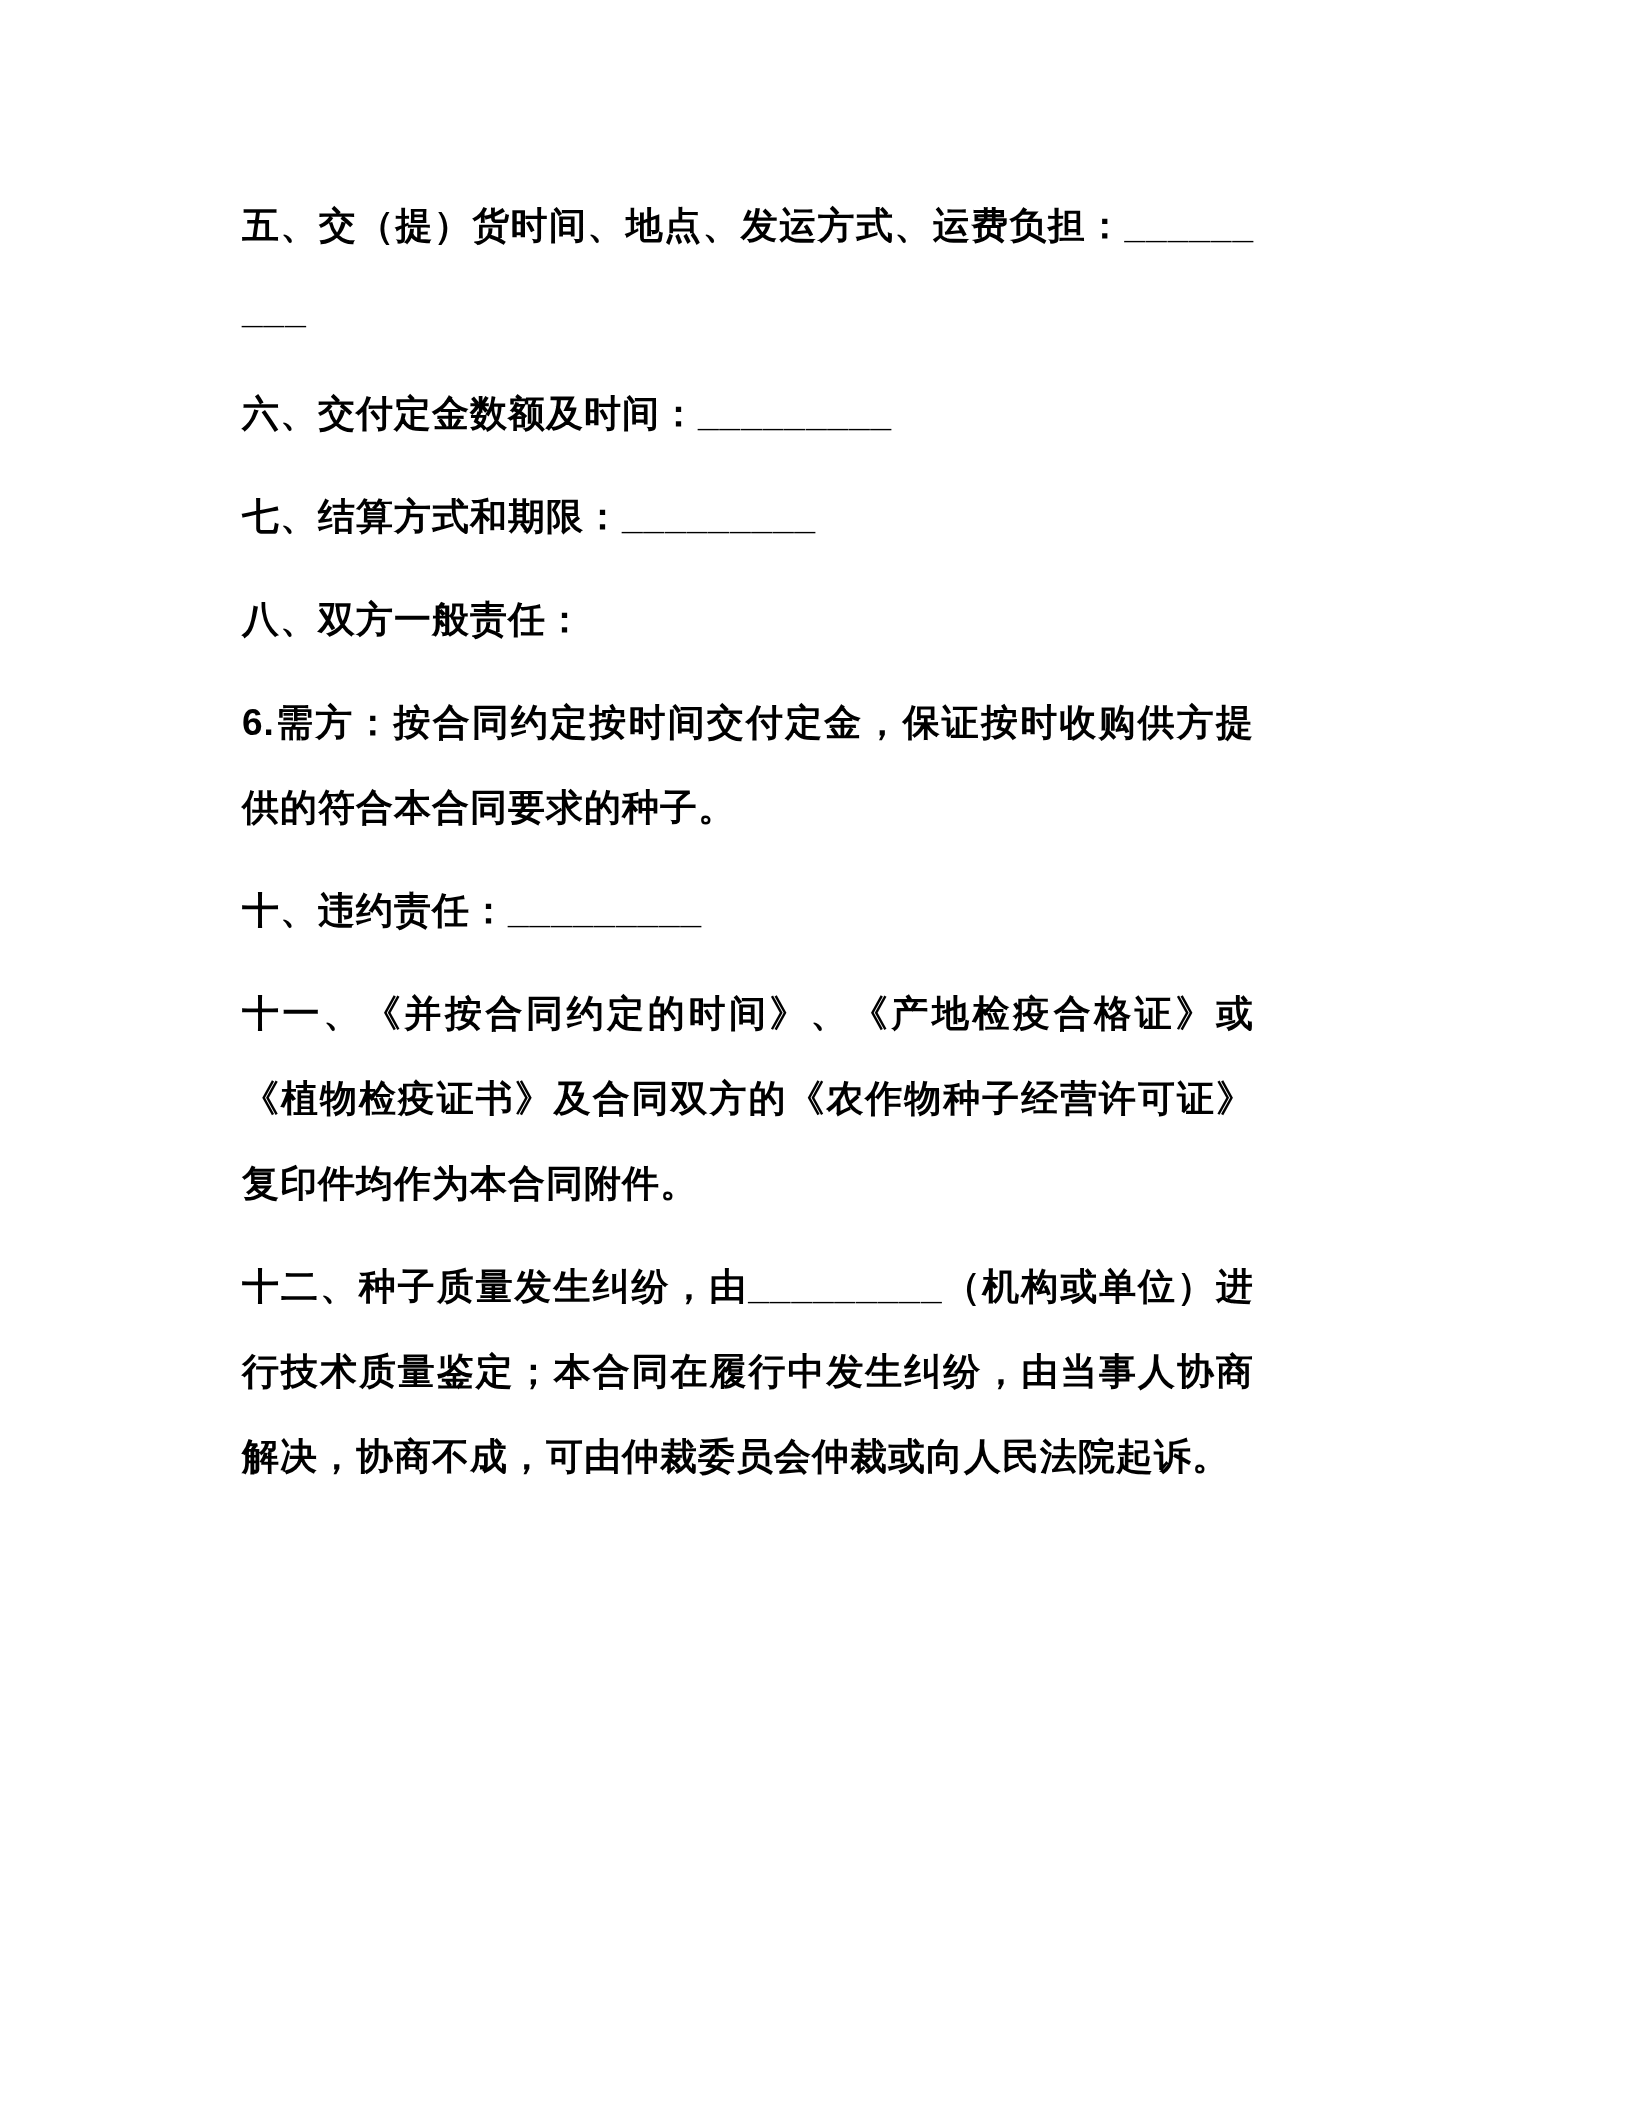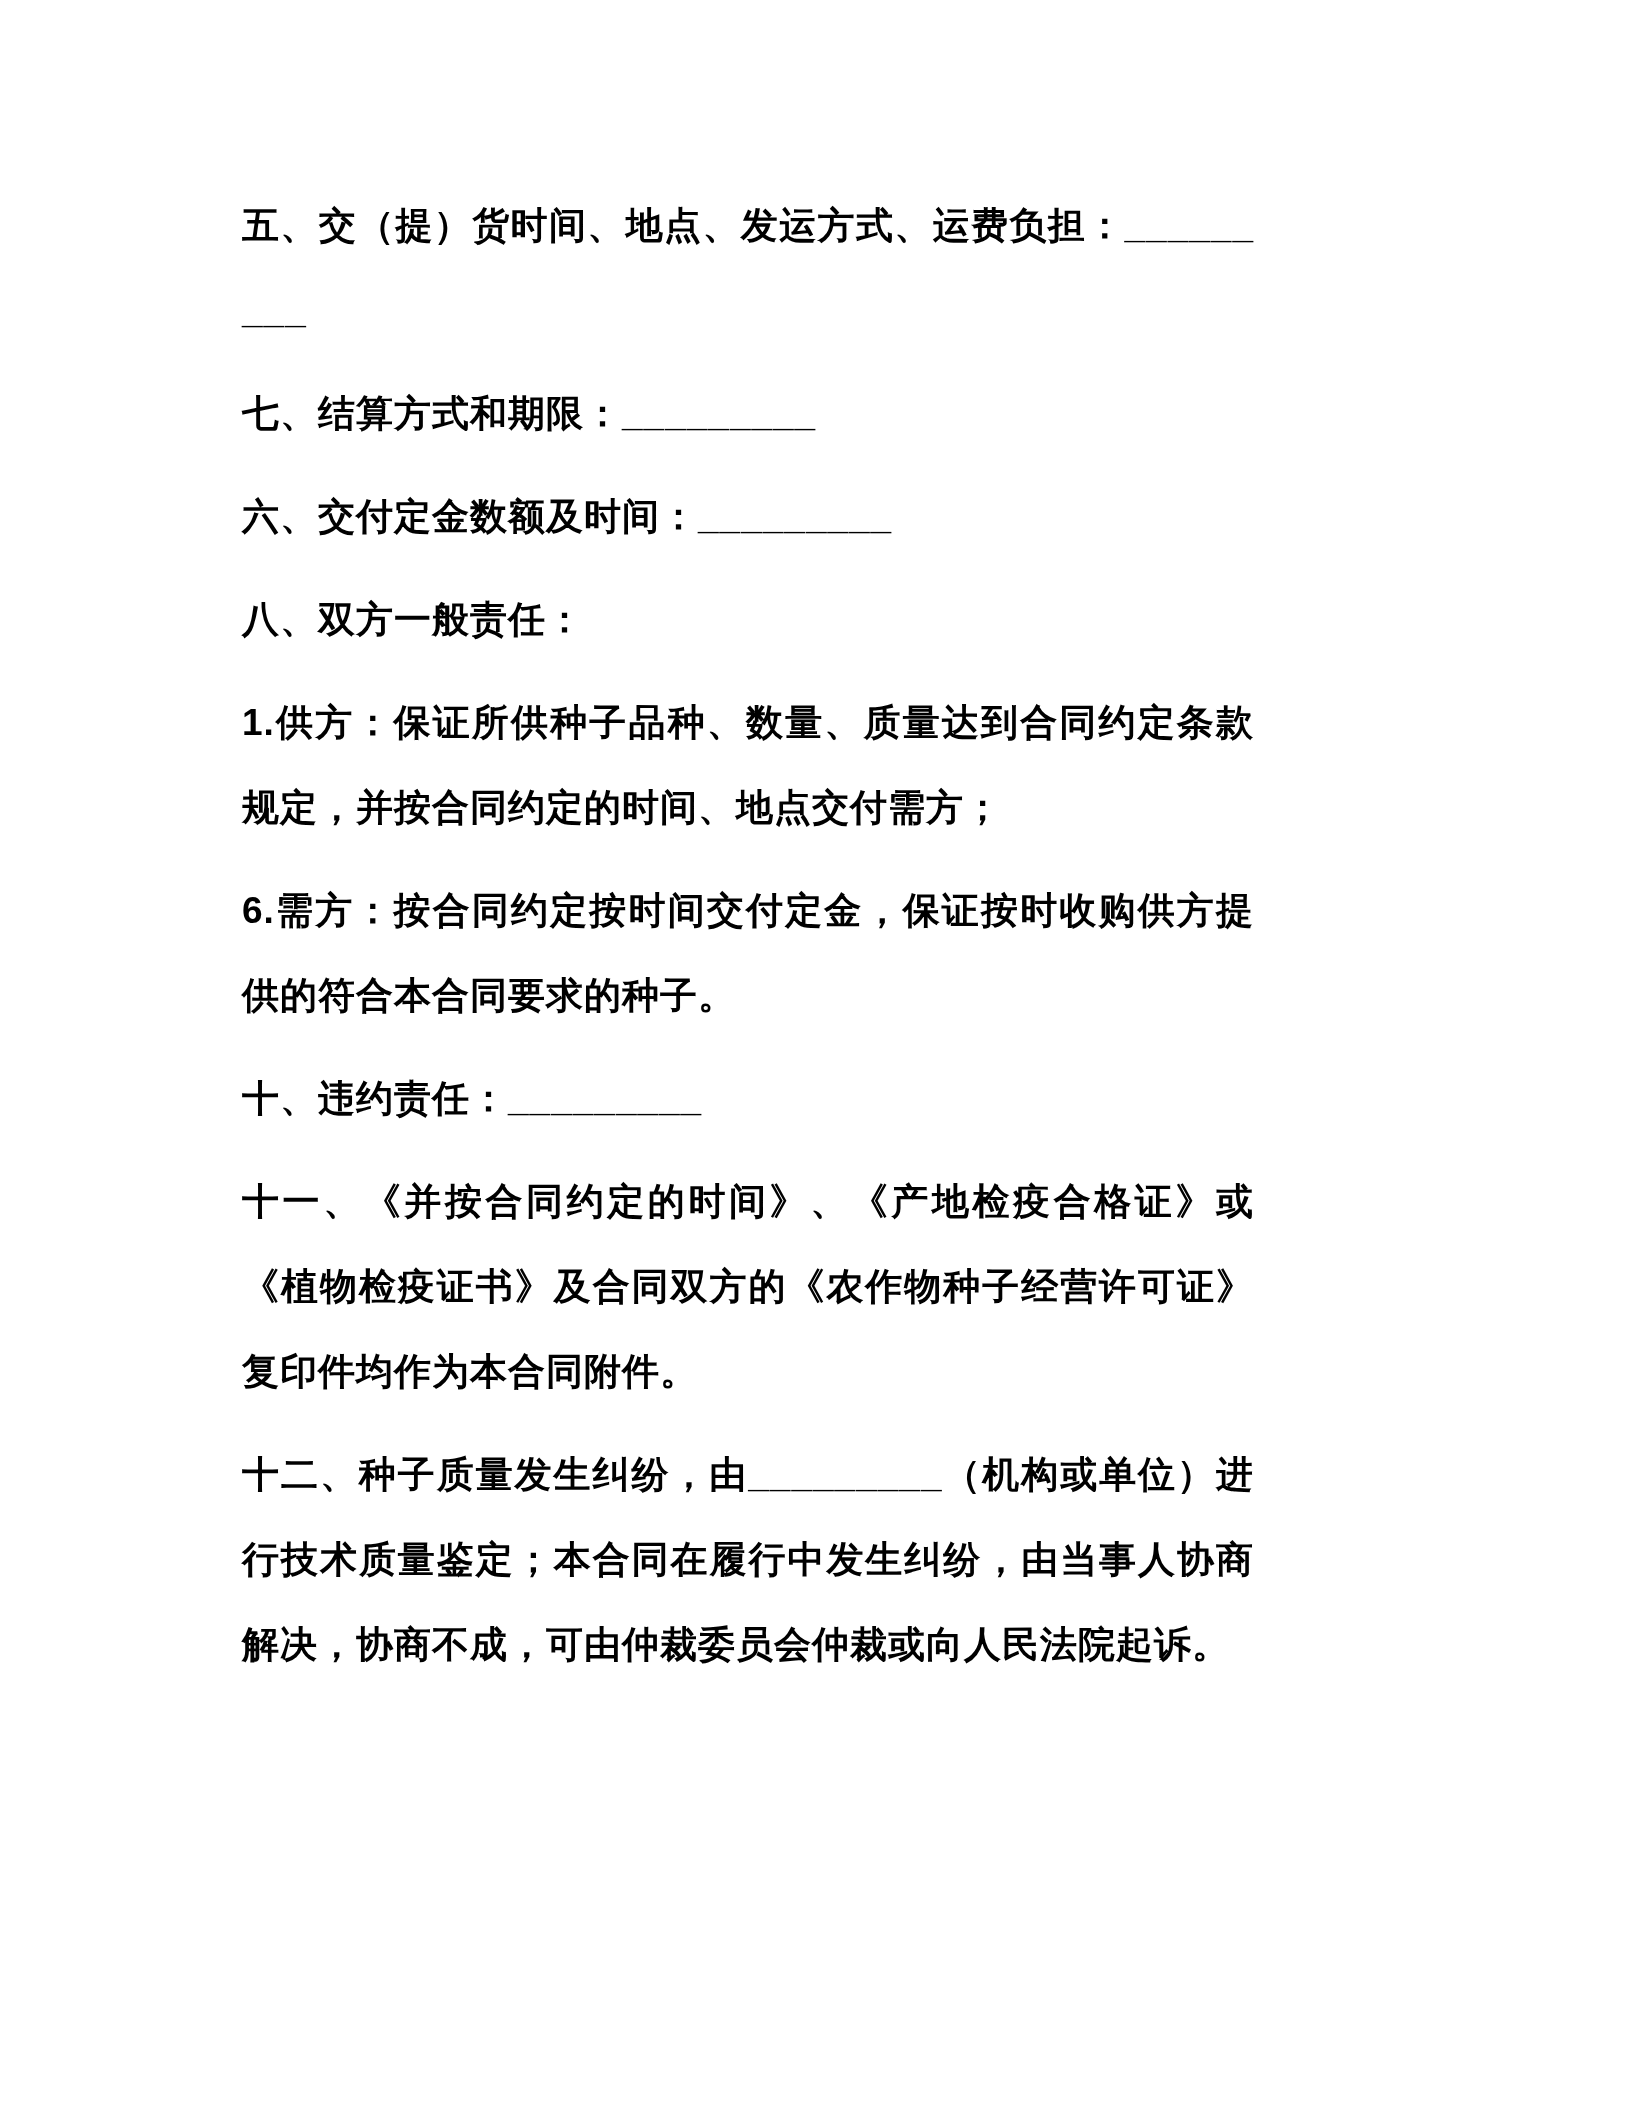--- a/index.html
+++ b/index.html
@@ -27,22 +27,21 @@
     text-align: justify;
     word-break: break-all;
   }
 </style>
 </head>
 <body>
 
 <div class="page">
   <div class="doc">
     <p>五、交（提）货时间、地点、发运方式、运费负担：_________</p>
+    <p>六、交付定金数额及时间：_________</p>
     <p>七、结算方式和期限：_________</p>
-    <p>六、交付定金数额及时间：_________</p>
     <p>八、双方一般责任：</p>
-    <p>1.供方：保证所供种子品种、数量、质量达到合同约定条款规定，并按合同约定的时间、地点交付需方；</p>
     <p>6.需方：按合同约定按时间交付定金，保证按时收购供方提供的符合本合同要求的种子。</p>
     <p>十、违约责任：_________</p>
     <p>十一、《并按合同约定的时间》、《产地检疫合格证》或《植物检疫证书》及合同双方的《农作物种子经营许可证》复印件均作为本合同附件。</p>
     <p>十二、种子质量发生纠纷，由_________（机构或单位）进行技术质量鉴定；本合同在履行中发生纠纷，由当事人协商解决，协商不成，可由仲裁委员会仲裁或向人民法院起诉。</p>
   </div>
 </div>
 
 </body></html>

